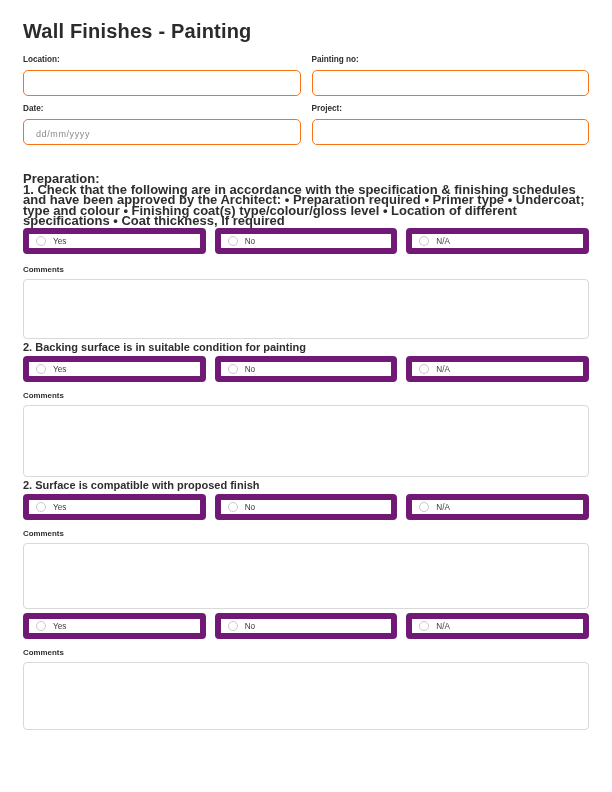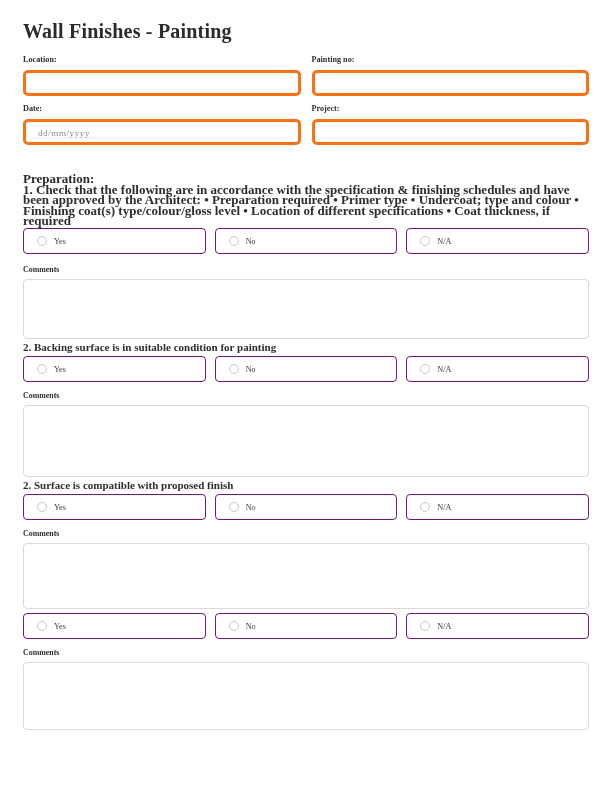--- a/index.html
+++ b/index.html
@@ -1,39 +1,39 @@
 <!DOCTYPE html>
 <html><head>
 <meta charset="utf-8">
 <style>
   * { margin:0; padding:0; box-sizing:border-box; }
   html,body { background:#ffffff; }
   .page {
     position:relative; width:612px; height:744px; overflow:hidden;
     background:#ffffff; padding:0 23px;
-    font-family:Liberation Serif, serif;
+    font-family:Liberation Sans, sans-serif;
     color:#2e2e2e;
   }
   .title { font-size:20px; line-height:22px; font-weight:bold; color:#2b2b2b; padding-top:20px; letter-spacing:0.2px; }
   .grid2 { display:grid; grid-template-columns:1fr 1fr; column-gap:11px; row-gap:8px; margin-top:13px; }
   .field-label { font-size:8.2px; line-height:9px; font-weight:bold; margin-bottom:6px; color:#2e2e2e; }
   .text-input {
-    width:100%; height:26px; border:3px solid #f97316; border-radius:5px;
-    background:#fff; padding:0 12px; font-family:inherit; font-size:11px; color:#333; outline:none; display:block;
+    width:100%; height:26px; border:1px solid #f97316; border-radius:5px;
+    background:#fff; padding:0 12px; font-family:inherit; font-size:13px; color:#333; outline:none; display:block;
   }
   .text-input::placeholder { color:#8a8a8a; letter-spacing:0.6px; font-size:9px; }
   .section-heading { margin-top:27px; font-size:13px; line-height:13px; font-weight:bold; color:#2b2b2b; }
   .q-text { margin-top:0; font-size:13px; line-height:10.3px; font-weight:bold; color:#2e2e2e; }
   .q-label { margin-top:4px; font-size:11px; line-height:9px; font-weight:bold; color:#2e2e2e; }
   .radio-row { display:grid; grid-template-columns:repeat(3,1fr); column-gap:9px; }
   .radio-row.first { margin-top:2px; }
   .radio-row.rest { margin-top:4px; }
   .radio-option {
-    height:26px; border:1px solid #701a75; border-radius:4px; background:#fff;
-    display:flex; align-items:center; padding:0 13px; cursor:pointer;
+    height:26px; border:6px solid #701a75; border-radius:4px; background:#fff;
+    display:flex; align-items:center; padding:0 7px; cursor:pointer;
   }
   .radio-circle {
     width:10px; height:10px; border:1.4px solid #c9c9c9; border-radius:50%;
     margin-right:7px; flex:0 0 auto; background:#fff;
   }
   .radio-text { font-size:8.2px; color:#3a3a3a; line-height:9px; }
   .c-label { font-size:7.9px; line-height:9px; font-weight:bold; color:#2e2e2e; }
   .c-label.after-first { margin-top:11px; }
   .c-label.after-rest { margin-top:9px; }
   .comments {

